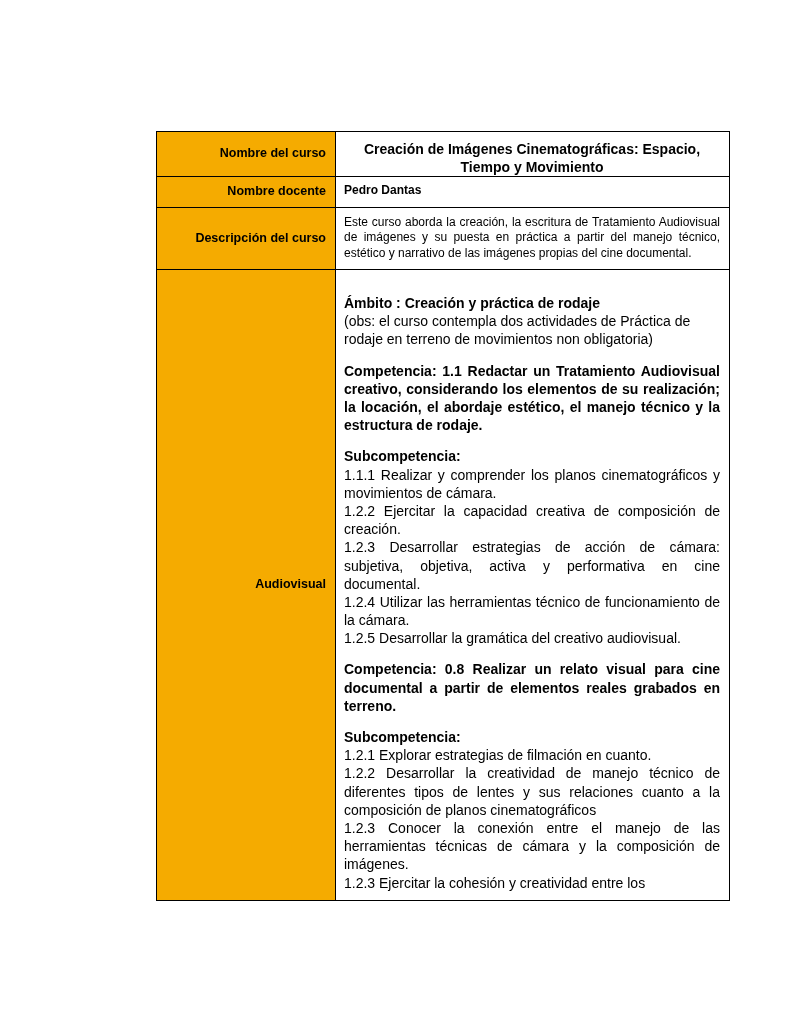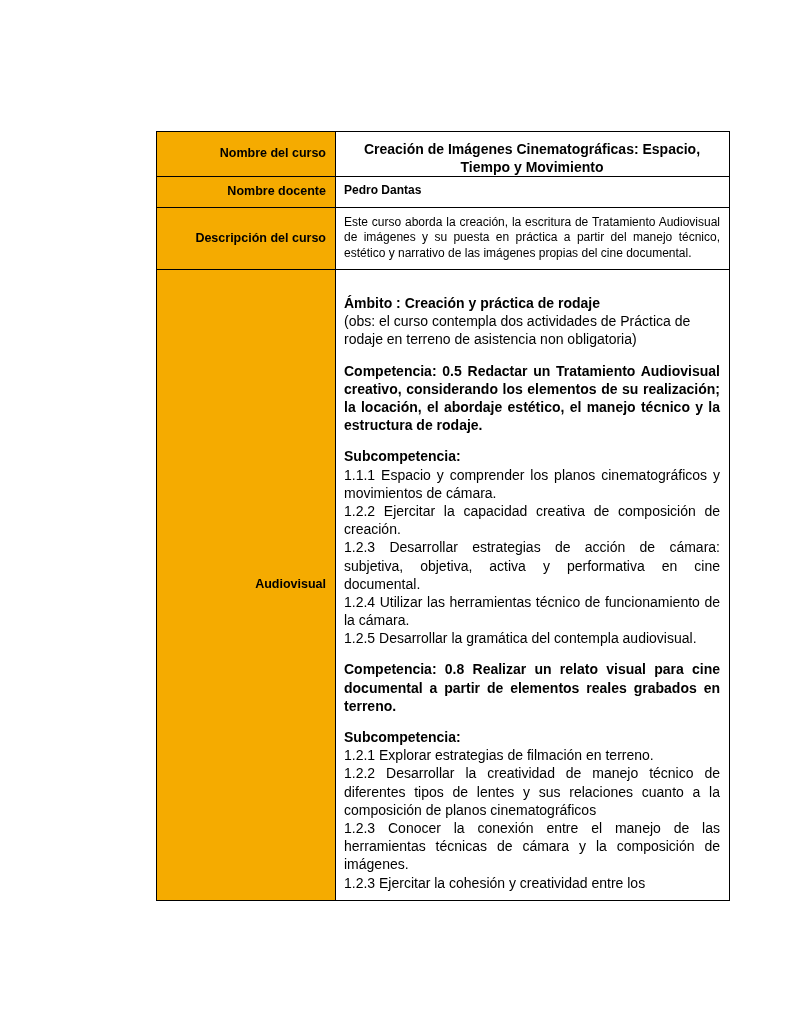--- a/index.html
+++ b/index.html
@@ -120,35 +120,35 @@
           <span class="label-inner">Descripción del curso</span>
         </td>
         <td class="value-cell just">Este curso aborda la creación, la escritura de Tratamiento Audiovisual de imágenes  y su puesta en práctica a partir del manejo técnico, estético y narrativo de las imágenes propias del cine documental.</td>
       </tr>
       <tr class="row-contents">
         <td class="label-cell">
           <span class="label-inner">Audiovisual</span>
         </td>
         <td class="value-cell">
           <p class="b left">Ámbito : Creación y práctica de rodaje</p>
-          <p class="left">(obs: el curso contempla dos actividades de Práctica de rodaje en terreno de asistencia non obligatoria)</p>
+          <p class="left">(obs: el curso contempla dos actividades de Práctica de rodaje en terreno de movimientos non obligatoria)</p>
           <div class="spacer"></div>
-          <p class="b just">Competencia: 0.5 Redactar un Tratamiento Audiovisual creativo, considerando los elementos de su realización; la locación, el abordaje estético, el manejo técnico y la estructura de rodaje.</p>
+          <p class="b just">Competencia: 1.1 Redactar un Tratamiento Audiovisual creativo, considerando los elementos de su realización; la locación, el abordaje estético, el manejo técnico y la estructura de rodaje.</p>
           <div class="spacer"></div>
           <p class="b left">Subcompetencia:</p>
-          <p class="just">1.1.1 Espacio y comprender los planos cinematográficos y movimientos de cámara.</p>
+          <p class="just">1.1.1 Realizar y comprender los planos cinematográficos y movimientos de cámara.</p>
           <p class="just">1.2.2  Ejercitar la capacidad creativa de composición de creación.</p>
           <p class="just">1.2.3 Desarrollar estrategias de acción de cámara: subjetiva, objetiva, activa y performativa en cine documental.</p>
           <p class="just">1.2.4 Utilizar las herramientas técnico de funcionamiento de la cámara.</p>
-          <p class="just">1.2.5 Desarrollar la gramática del contempla audiovisual.</p>
+          <p class="just">1.2.5 Desarrollar la gramática del creativo audiovisual.</p>
           <div class="spacer"></div>
           <p class="b just">Competencia: 0.8 Realizar un relato visual para cine documental a partir de elementos reales grabados en terreno.</p>
           <div class="spacer"></div>
           <p class="b left">Subcompetencia:</p>
-          <p class="just">1.2.1 Explorar estrategias de filmación en terreno.</p>
+          <p class="just">1.2.1 Explorar estrategias de filmación en cuanto.</p>
           <p class="just">1.2.2 Desarrollar la creatividad de manejo técnico de diferentes tipos de lentes y sus relaciones cuanto a la composición de planos cinematográficos</p>
           <p class="just">1.2.3 Conocer la conexión entre el manejo de las herramientas técnicas de cámara y la composición de imágenes.</p>
           <p class="just">1.2.3 Ejercitar la cohesión y creatividad entre los</p>
         </td>
       </tr>
     </tbody>
   </table>
 </div>
 
 </body></html>

